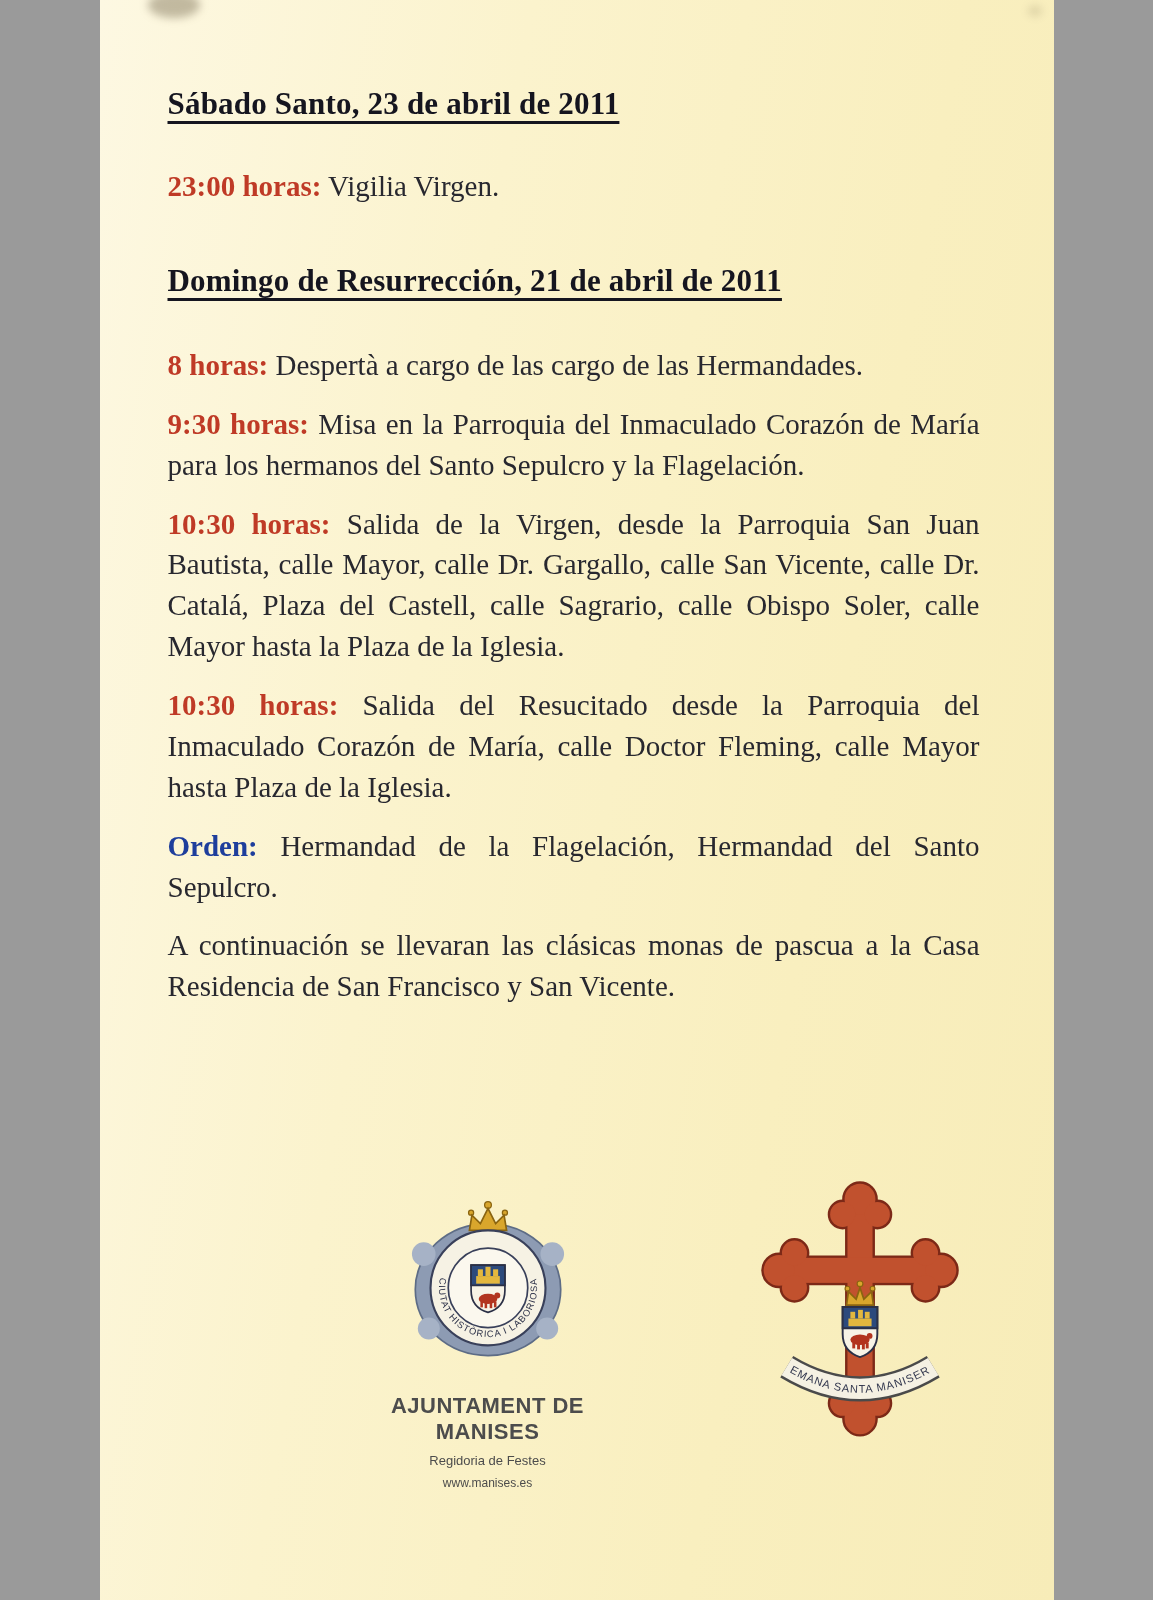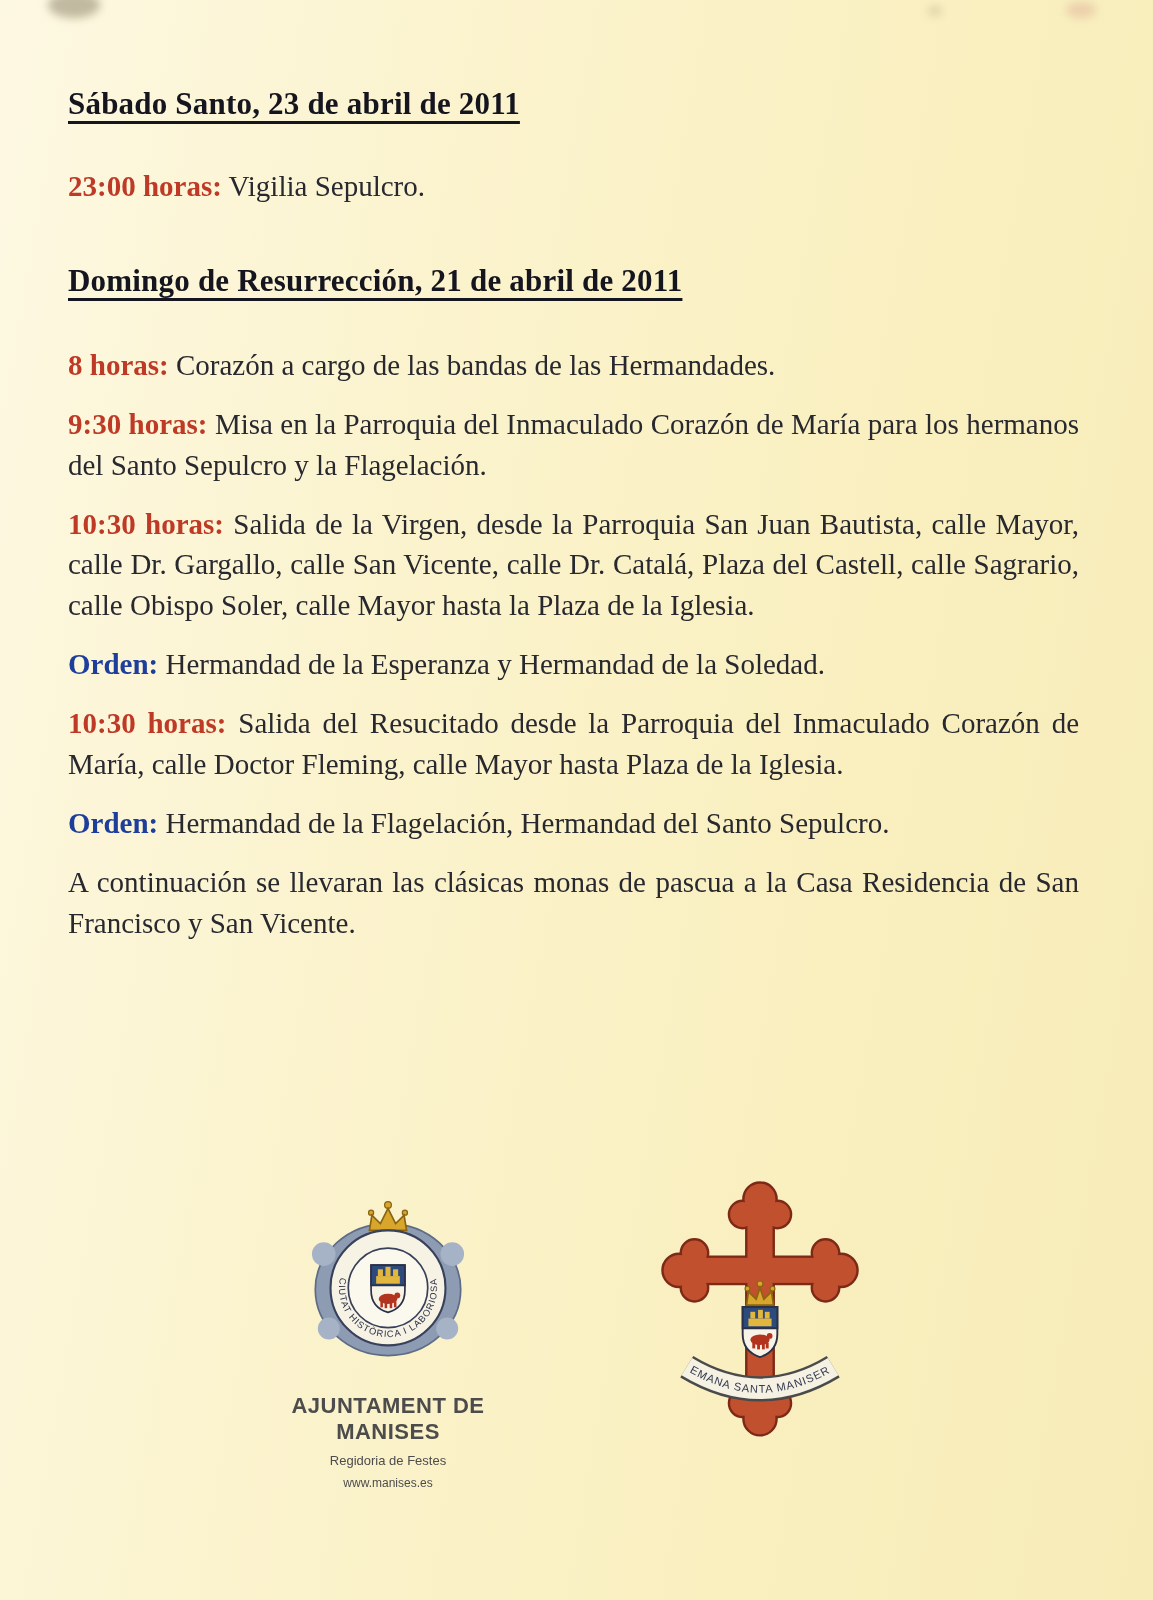--- a/index.html
+++ b/index.html
@@ -1,21 +1,21 @@
 <!DOCTYPE html>
 <html><head>
 <meta charset="utf-8">
 <style>
   * { margin: 0; padding: 0; box-sizing: border-box; }
   html, body { background: #9a9a9a; }
   body { display: flex; justify-content: center; }
 
   .page {
     position: relative;
-    width: 1153px;
+    width: 954px;
     height: 1600px;
     overflow: hidden;
     background: linear-gradient(100deg, #fdf8e2 0%, #fbf3cd 35%, #f9efbf 70%, #f7ecb8 100%);
     font-family: "Liberation Serif", serif;
     color: #28282f;
   }
 
   
   .smudge { position: absolute; background: rgba(96,84,58,.38); border-radius: 50%; filter: blur(4px); }
   .smudge.tl { left: 48px; top: -8px; width: 52px; height: 26px; }
@@ -73,44 +73,40 @@
   <div class="smudge tl"></div>
   <div class="smudge tr"></div>
   <div class="smudge edge"></div>
 
   <div class="content">
 
     <h2 class="day-heading first">Sábado Santo, 23 de abril de 2011</h2>
 
     <p class="entry">
       <span class="label time">23:00 horas:</span>
-      <span>Vigilia Sepulcro.</span>
+      <span>Vigilia Virgen.</span>
     </p>
 
     <h2 class="day-heading second">Domingo de Resurrección, 21 de abril de 2011</h2>
 
     <p class="entry">
       <span class="label time">8 horas:</span>
-      <span>Corazón a cargo de las bandas de las Hermandades.</span>
+      <span>Despertà a cargo de las cargo de las Hermandades.</span>
     </p>
 
     <p class="entry">
       <span class="label time">9:30 horas:</span>
       <span>Misa en la Parroquia del Inmaculado Corazón de María para los hermanos del Santo Sepulcro y la Flagelación.</span>
     </p>
 
     <p class="entry">
       <span class="label time">10:30 horas:</span>
       <span>Salida de la Virgen, desde la Parroquia San Juan Bautista, calle Mayor, calle Dr. Gargallo, calle San Vicente, calle Dr. Catalá, Plaza del Castell, calle Sagrario, calle Obispo Soler, calle Mayor hasta la Plaza de la Iglesia.</span>
     </p>
 
-    <p class="entry">
-      <span class="label orden">Orden:</span>
-      <span>Hermandad de la Esperanza y Hermandad de la Soledad.</span>
-    </p>
 
     <p class="entry">
       <span class="label time">10:30 horas:</span>
       <span>Salida del Resucitado desde la Parroquia del Inmaculado Corazón de María, calle Doctor Fleming, calle Mayor hasta Plaza de la Iglesia.</span>
     </p>
 
     <p class="entry">
       <span class="label orden">Orden:</span>
       <span>Hermandad de la Flagelación, Hermandad del Santo Sepulcro.</span>
     </p>

